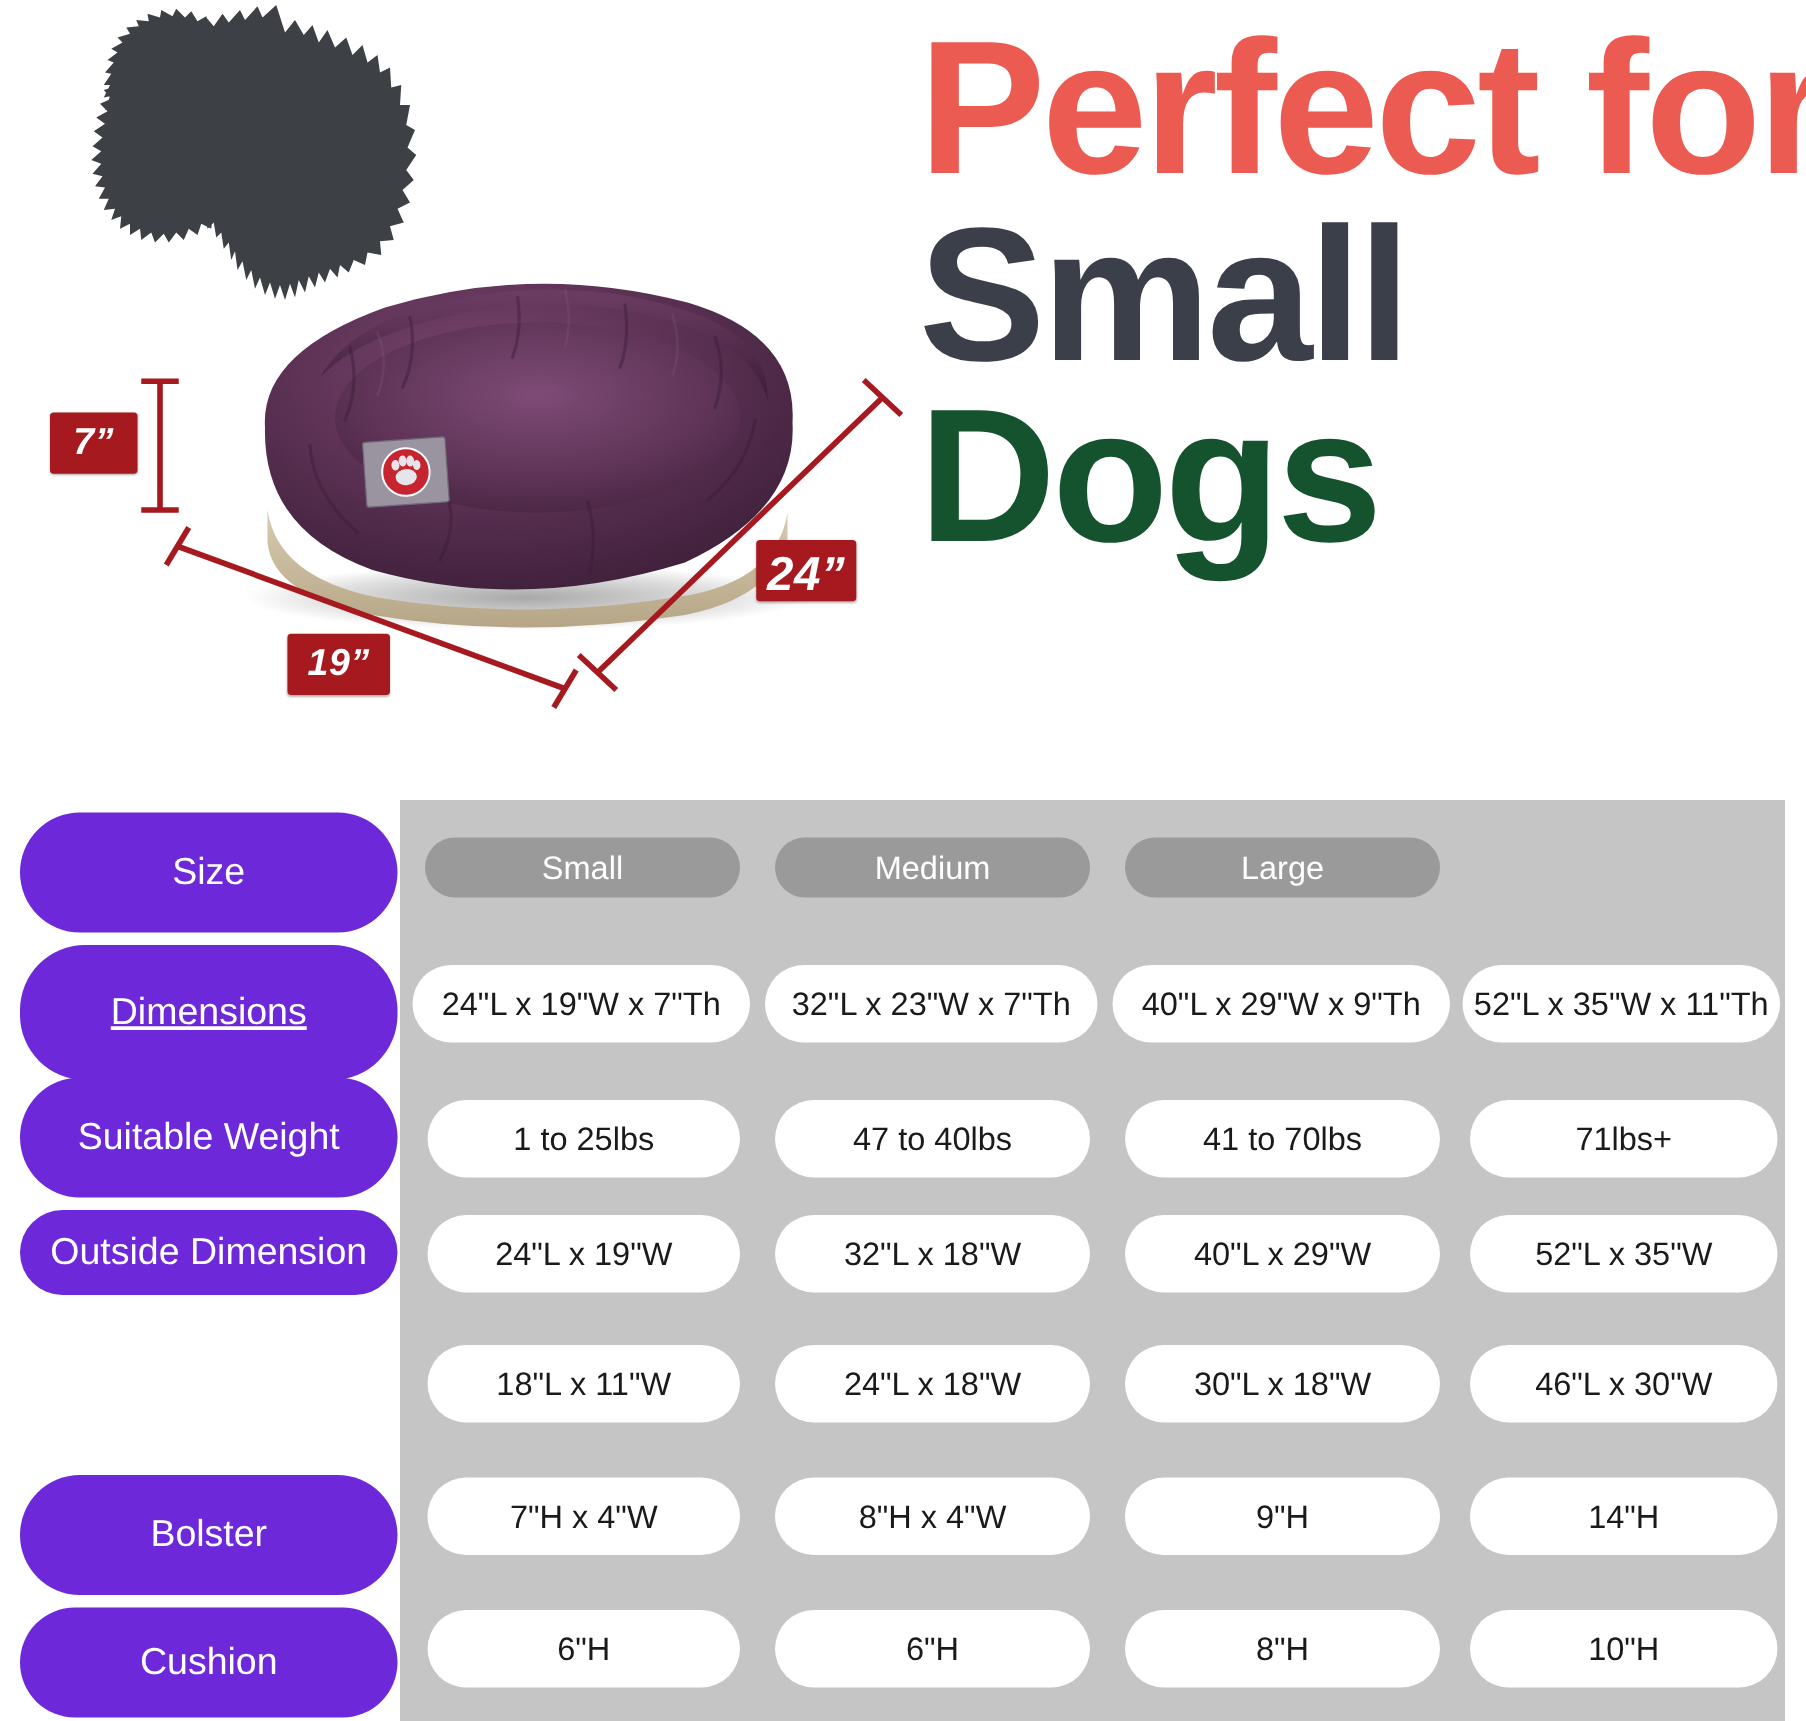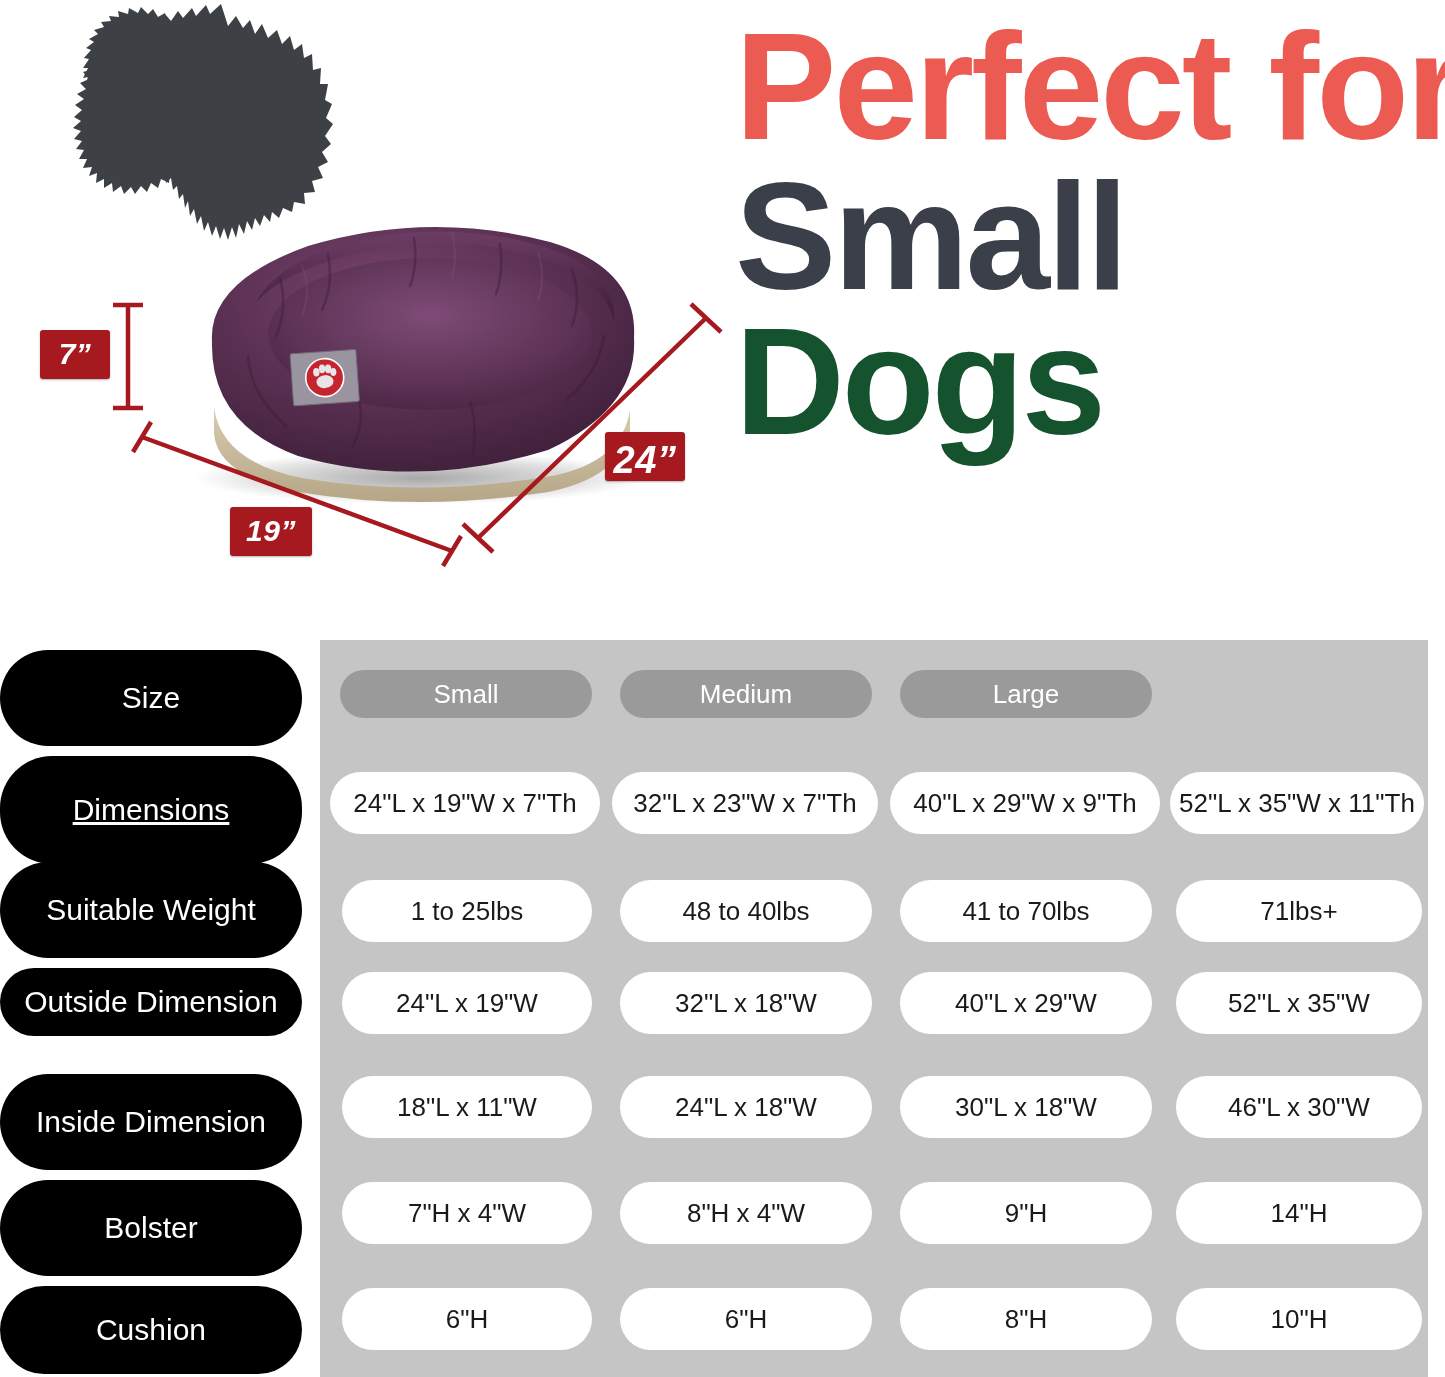--- a/index.html
+++ b/index.html
@@ -97,23 +97,23 @@
   }
 
   #row-label-col {
     position: absolute;
     left: 0px; top: 0px;
     width: 312px; height: 737px;
   }
 
   .row-label-pill {
     position: absolute;
-    left: 0;
+    left: 16px;
     width: 302px;
-    background: #000000;
+    background: #6d28d9;
     border-radius: 52px;
     color: #ffffff;
     font-family: "Liberation Sans", sans-serif;
     font-size: 30px;
     font-weight: normal;
     display: flex;
     align-items: center;
     justify-content: center;
     text-align: center;
     box-sizing: border-box;
@@ -292,36 +292,35 @@
 
 <div id="spec-table">
 
   <div id="table-panel"></div>
 
   <div id="row-label-col">
     <div class="row-label-pill" style="top:10px;  height:96px;">Size</div>
     <div class="row-label-pill" style="top:116px; height:108px;text-decoration:underline;">Dimensions</div>
     <div class="row-label-pill" style="top:222px; height:96px;">Suitable Weight</div>
     <div class="row-label-pill" style="top:328px; height:68px;">Outside Dimension</div>
-    <div class="row-label-pill" style="top:434px; height:96px;">Inside Dimension</div>
     <div class="row-label-pill" style="top:540px; height:96px;">Bolster</div>
     <div class="row-label-pill" style="top:646px; height:88px;">Cushion</div>
   </div>
 
   <div class="header-pill" style="left:340px;  top:30px; width:252px; height:48px;">Small</div>
   <div class="header-pill" style="left:620px;  top:30px; width:252px; height:48px;">Medium</div>
   <div class="header-pill" style="left:900px;  top:30px; width:252px; height:48px;">Large</div>
 
   <div class="value-pill" style="left:330px;  top:132px; width:270px; height:62px;">24"L x 19"W x 7"Th</div>
   <div class="value-pill" style="left:612px;  top:132px; width:266px; height:62px;">32"L x 23"W x 7"Th</div>
   <div class="value-pill" style="left:890px;  top:132px; width:270px; height:62px;">40"L x 29"W x 9"Th</div>
   <div class="value-pill" style="left:1170px; top:132px; width:254px; height:62px;">52"L x 35"W x 11"Th</div>
 
   <div class="value-pill" style="left:342px;  top:240px; width:250px; height:62px;">1 to 25lbs</div>
-  <div class="value-pill" style="left:620px;  top:240px; width:252px; height:62px;">48 to 40lbs</div>
+  <div class="value-pill" style="left:620px;  top:240px; width:252px; height:62px;">47 to 40lbs</div>
   <div class="value-pill" style="left:900px;  top:240px; width:252px; height:62px;">41 to 70lbs</div>
   <div class="value-pill" style="left:1176px; top:240px; width:246px; height:62px;">71lbs+</div>
 
   <div class="value-pill" style="left:342px;  top:332px; width:250px; height:62px;">24"L x 19"W</div>
   <div class="value-pill" style="left:620px;  top:332px; width:252px; height:62px;">32"L x 18"W</div>
   <div class="value-pill" style="left:900px;  top:332px; width:252px; height:62px;">40"L x 29"W</div>
   <div class="value-pill" style="left:1176px; top:332px; width:246px; height:62px;">52"L x 35"W</div>
 
   <div class="value-pill" style="left:342px;  top:436px; width:250px; height:62px;">18"L x 11"W</div>
   <div class="value-pill" style="left:620px;  top:436px; width:252px; height:62px;">24"L x 18"W</div>

